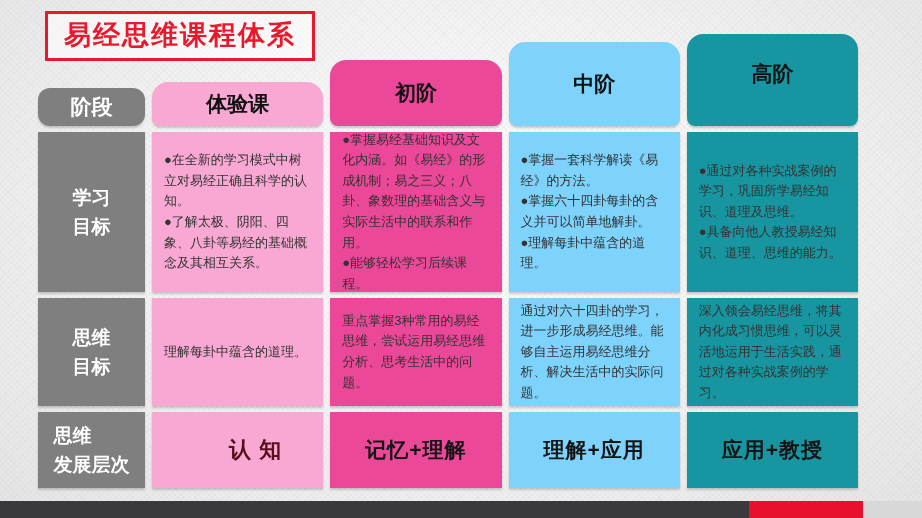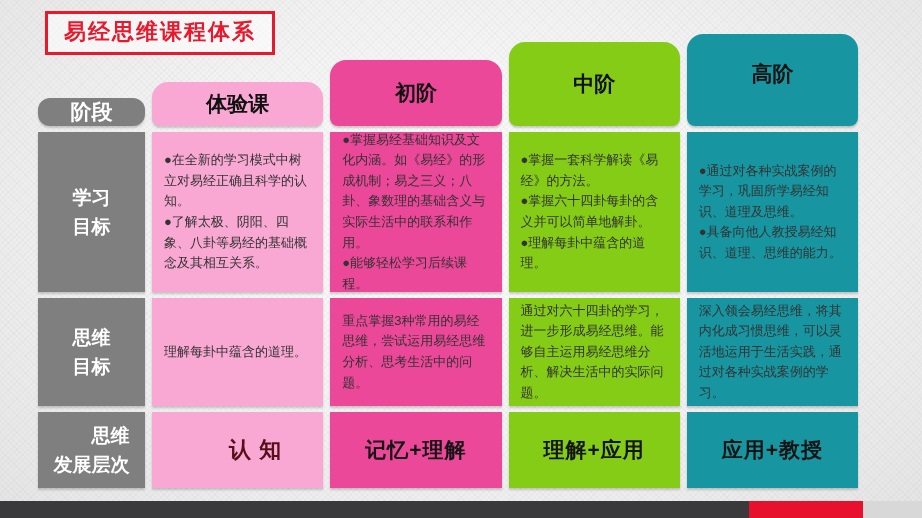--- a/index.html
+++ b/index.html
@@ -18,60 +18,60 @@
   }
 
   .title-box {
     position: absolute; left: 45px; top: 11px;
     padding: 3px 16px 5px 16px;
     border: 3px solid #e8192d;
     background: rgba(255,255,255,0.55);
     z-index: 3;
   }
   .title-box span {
-    font-size: 22px; font-weight: bold; color: #e8192d; letter-spacing: 2px;
+    font-size: 27px; font-weight: bold; color: #e8192d; letter-spacing: 2px;
     white-space: nowrap;
   }
 
   .grid {
     position: absolute; left: 38px; top: 15px; width: 820px; z-index: 2;
     display: grid;
     grid-template-columns: 107px repeat(4, 1fr);
     grid-template-rows: 111px 160px 108px 76px;
     column-gap: 7px; row-gap: 6px;
   }
 
   .cell {
     border-radius: 0;
     box-shadow: 0 2px 2px rgba(0,0,0,0.18);
   }
   .gray   { background: #7f7f7f; }
   .red    { background: #f9a8d4; }
   .orange { background: #ec4899; }
-  .yellow { background: #84cc16; }
+  .yellow { background: #7dd3fc; }
   .teal   { background: #1796a1; }
 
   
   .hcell {
     align-self: end;
     display: flex; align-items: center; justify-content: center;
     border-radius: 16px 16px 8px 8px;
     font-weight: bold; font-size: 21px; color: #111;
   }
-  .h-stage   { height: 28px;  color: #ffffff; border-radius: 12px; }
+  .h-stage   { height: 38px;  color: #ffffff; border-radius: 12px; }
   .h-col0    { height: 44px; }
   .h-col1    { height: 66px; align-items: center; }
   .h-col2    { height: 84px; }
   .h-col3    { height: 92px; align-items: flex-start; padding-top: 26px; }
 
   
   .rlabel {
     display: flex; align-items: center; justify-content: center;
     color: #ffffff; font-weight: bold; font-size: 19px;
-    text-align: right; white-space: pre-line; line-height: 1.55;
+    text-align: left; white-space: pre-line; line-height: 1.55;
   }
 
   
   .bcell {
     display: flex; align-items: center;
     padding: 10px 12px;
     font-size: 13px; line-height: 1.58; color: #333333;
     white-space: pre-line; text-align: left;
   }
 

